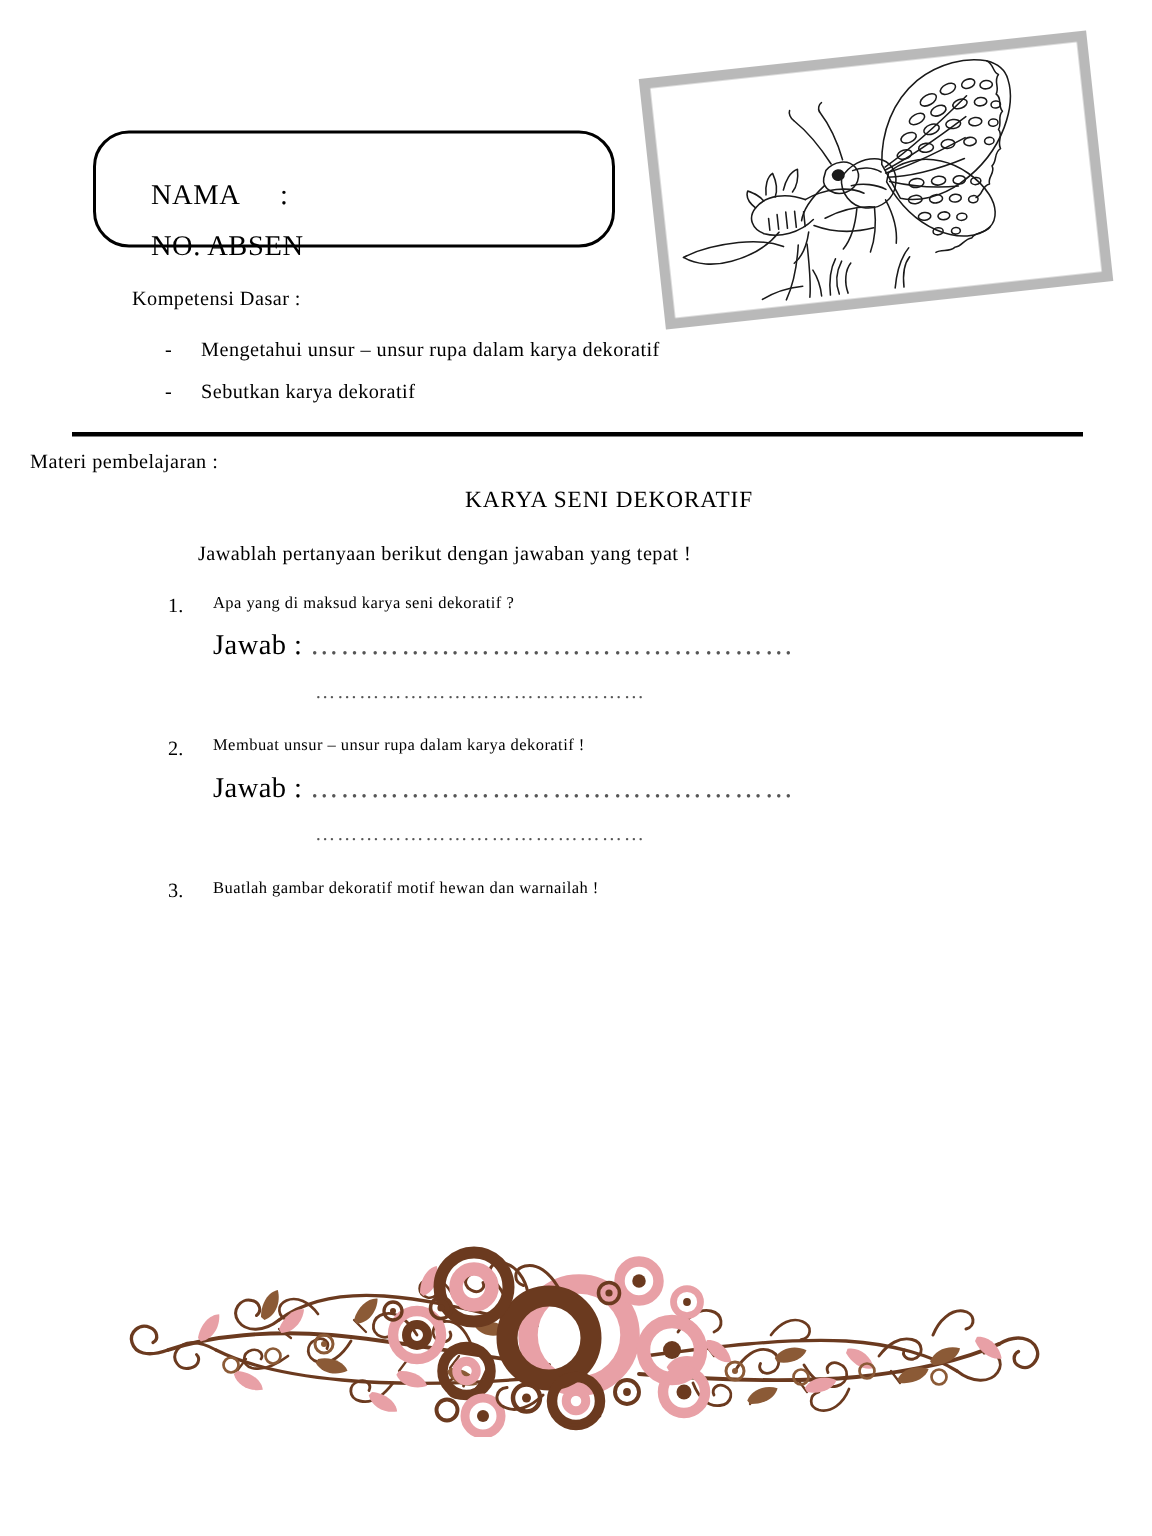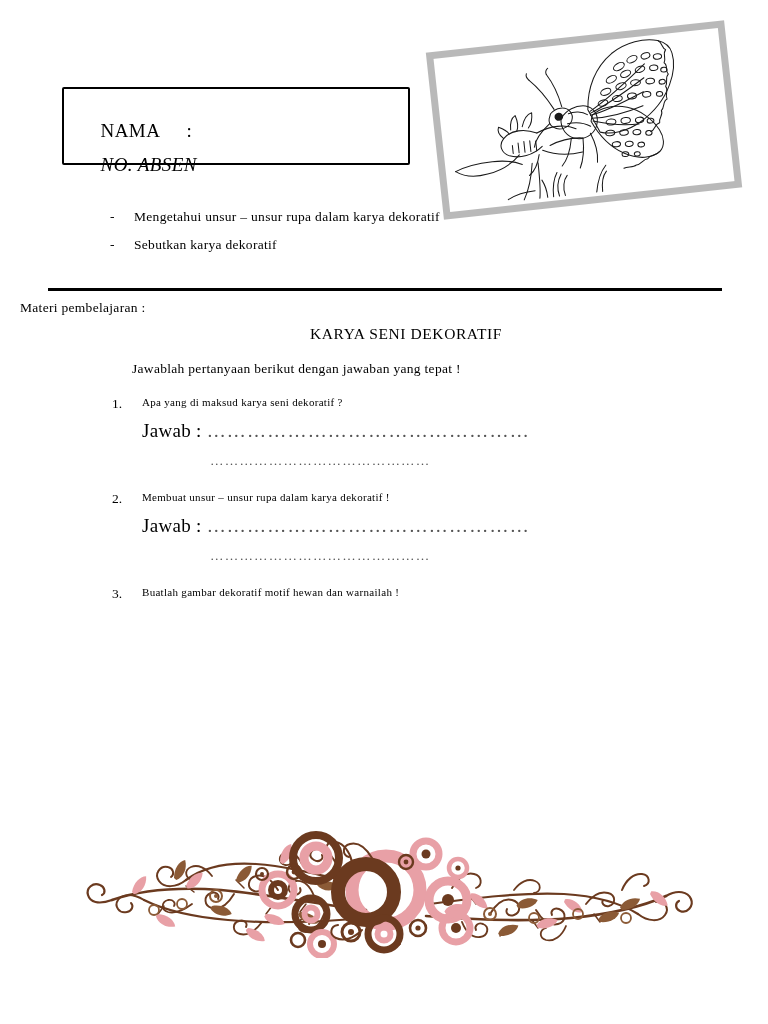--- a/index.html
+++ b/index.html
@@ -17,32 +17,32 @@
   }
 
   
   #name-box {
     position: absolute;
     left: 62px;
     top: 87px;
     width: 348px;
     height: 78px;
     border: 2px solid #000;
-    border-radius: 2px;
+    border-radius: 24px;
     box-sizing: border-box;
   }
   #name-box .row {
     position: absolute;
     left: 16px;
     font-size: 19px;
     letter-spacing: 0.4px;
     white-space: pre;
   }
   #name-row   { top: 9px; }
-  #absen-row  { top: 43px; font-style: italic; }
+  #absen-row  { top: 43px; }
   .name-colon {
     display: inline-block;
     width: 86px;
   }
 
   
   #butterfly-card {
     position: absolute;
     left: 434px;
     top: 36px;
@@ -308,20 +308,21 @@
         <path d="M100 152 C100 144 98 138 96 134"></path>
         <path d="M150 152 C152 142 156 132 162 126"></path>
         <path d="M156 152 C156 144 158 136 162 132"></path>
         <path d="M60 150 C68 146 78 144 88 144"></path>
       </g>
     </svg>
   </div>
 </div>
 
 <div id="kd-block">
+  <div id="kd-title">Kompetensi Dasar :</div>
   <ul id="kd-list">
     <li>
       <span class="dash">-</span>
       <span>Mengetahui unsur – unsur rupa dalam karya dekoratif</span>
     </li>
     <li>
       <span class="dash">-</span>
       <span>Sebutkan karya dekoratif</span>
     </li>
   </ul>

